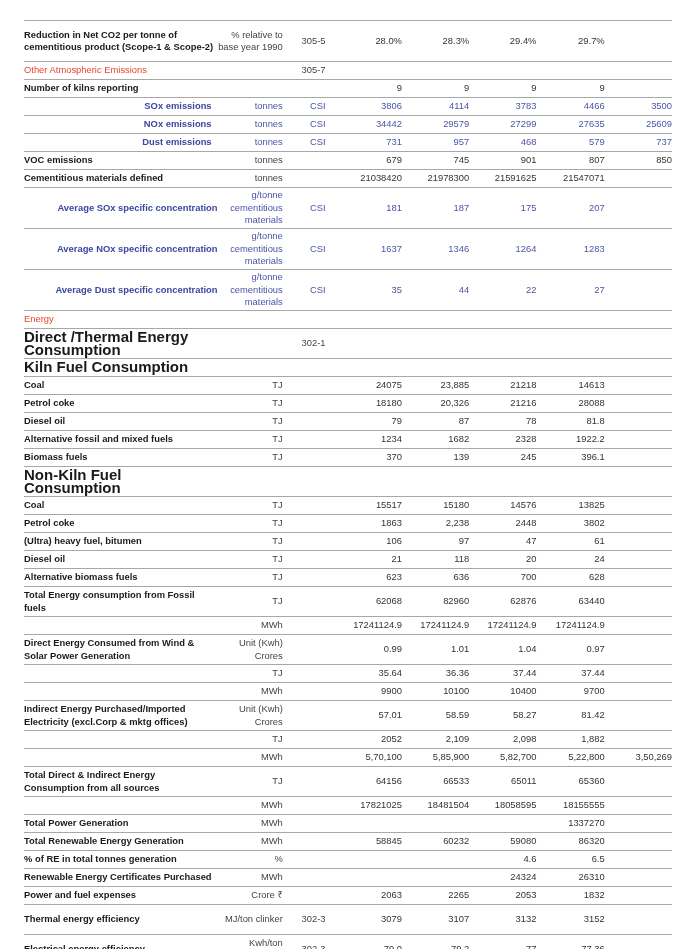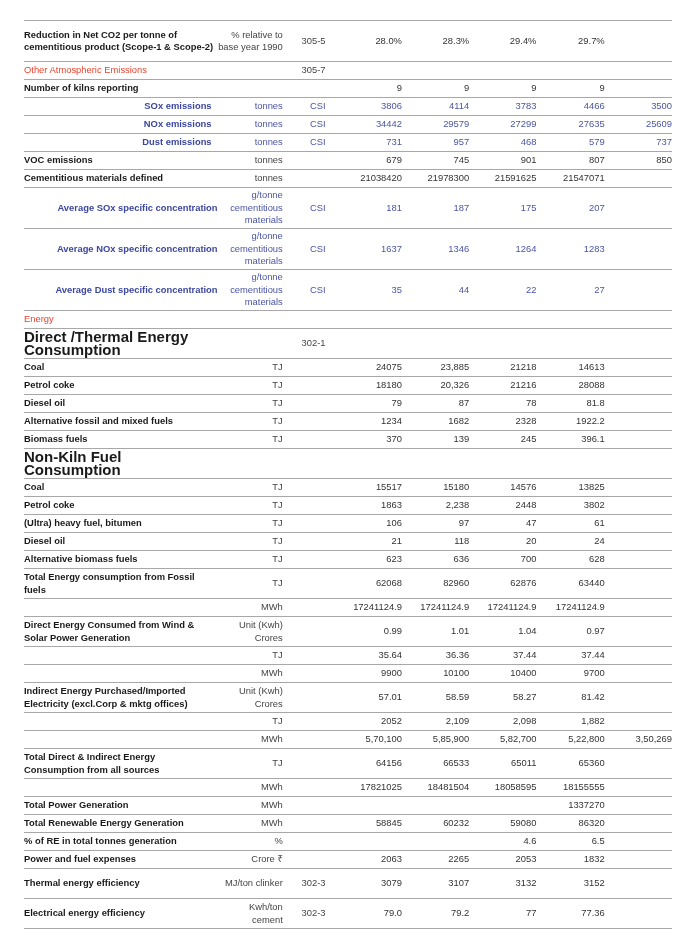--- a/index.html
+++ b/index.html
@@ -172,20 +172,30 @@
       <tr class="heading norm">
         <td class="label">Direct /Thermal Energy Consumption</td>
         <td class="unit"></td>
         <td class="gri">302-1</td>
         <td class="val"></td>
         <td class="val"></td>
         <td class="val"></td>
         <td class="val"></td>
         <td class="val"></td>
       </tr>
+      <tr class="heading norm">
+        <td class="label">Kiln Fuel Consumption</td>
+        <td class="unit"></td>
+        <td class="gri"></td>
+        <td class="val"></td>
+        <td class="val"></td>
+        <td class="val"></td>
+        <td class="val"></td>
+        <td class="val"></td>
+      </tr>
       <tr class="norm">
         <td class="label">Coal</td>
         <td class="unit">TJ</td>
         <td class="gri"></td>
         <td class="val">24075</td>
         <td class="val">23,885</td>
         <td class="val">21218</td>
         <td class="val">14613</td>
         <td class="val"></td>
       </tr>
@@ -410,20 +420,30 @@
         <td class="val"></td>
       </tr>
       <tr class="norm">
         <td class="label">% of RE in total tonnes generation</td>
         <td class="unit">%</td>
         <td class="gri"></td>
         <td class="val"></td>
         <td class="val"></td>
         <td class="val">4.6</td>
         <td class="val">6.5</td>
+        <td class="val"></td>
+      </tr>
+      <tr class="norm">
+        <td class="label">Renewable Energy Certificates Purchased</td>
+        <td class="unit">MWh</td>
+        <td class="gri"></td>
+        <td class="val"></td>
+        <td class="val"></td>
+        <td class="val">24324</td>
+        <td class="val">26310</td>
         <td class="val"></td>
       </tr>
       <tr class="norm">
         <td class="label">Power and fuel expenses</td>
         <td class="unit">Crore ₹</td>
         <td class="gri"></td>
         <td class="val">2063</td>
         <td class="val">2265</td>
         <td class="val">2053</td>
         <td class="val">1832</td>

